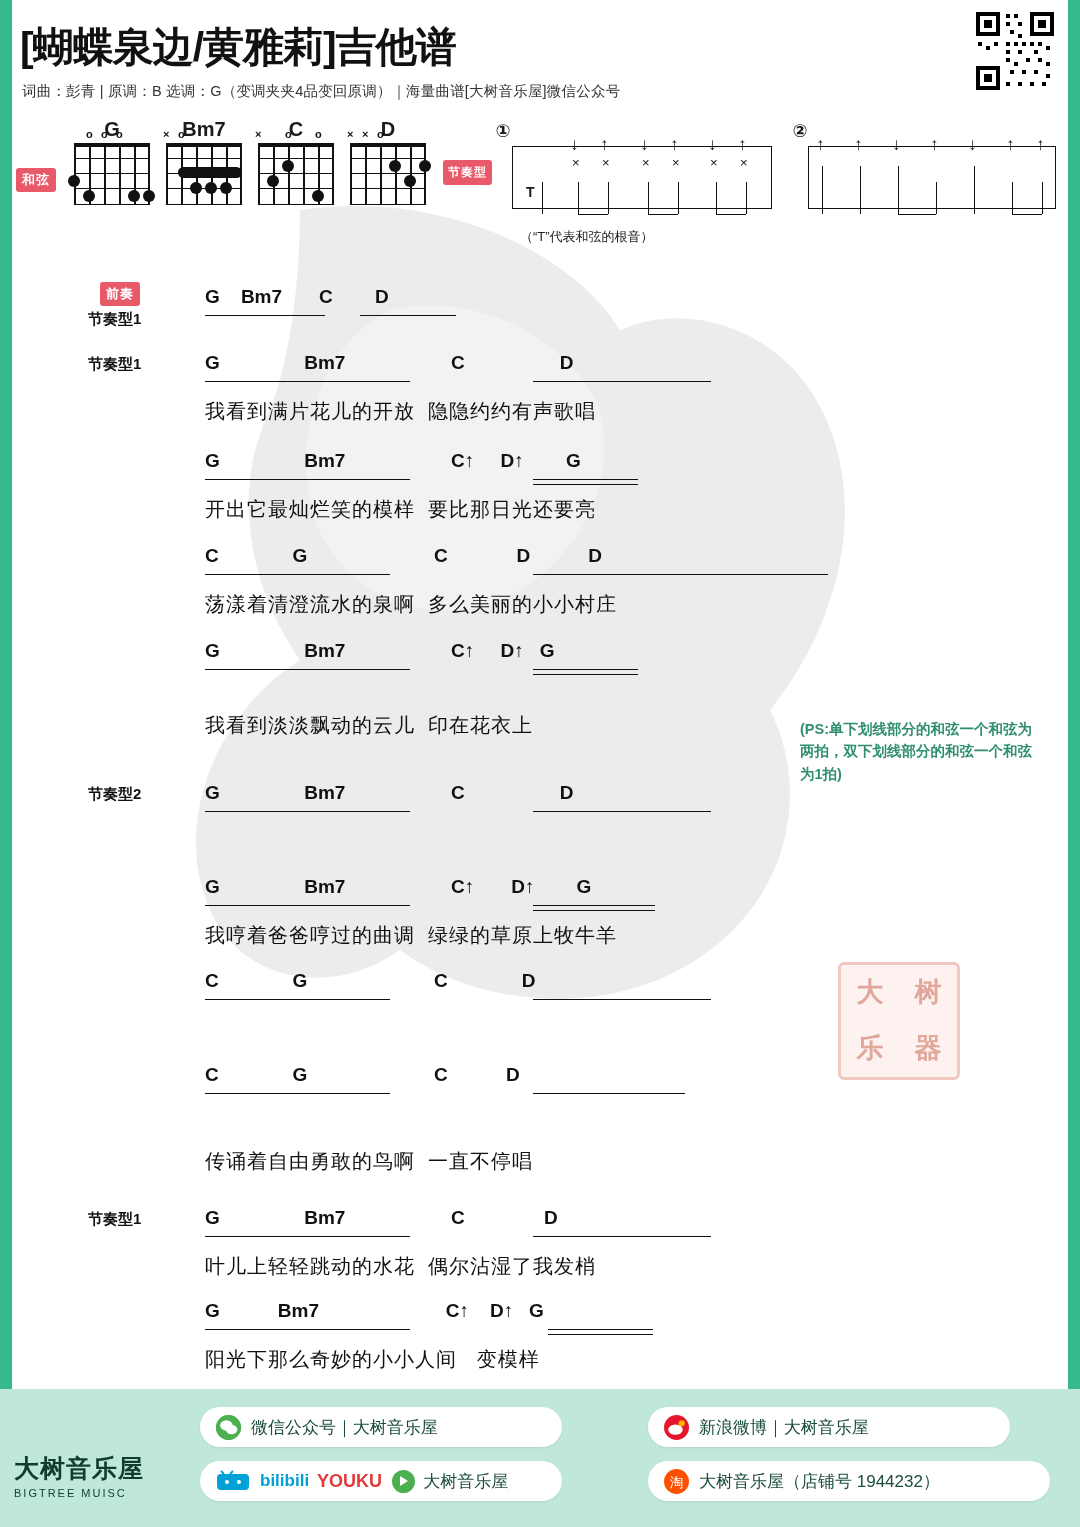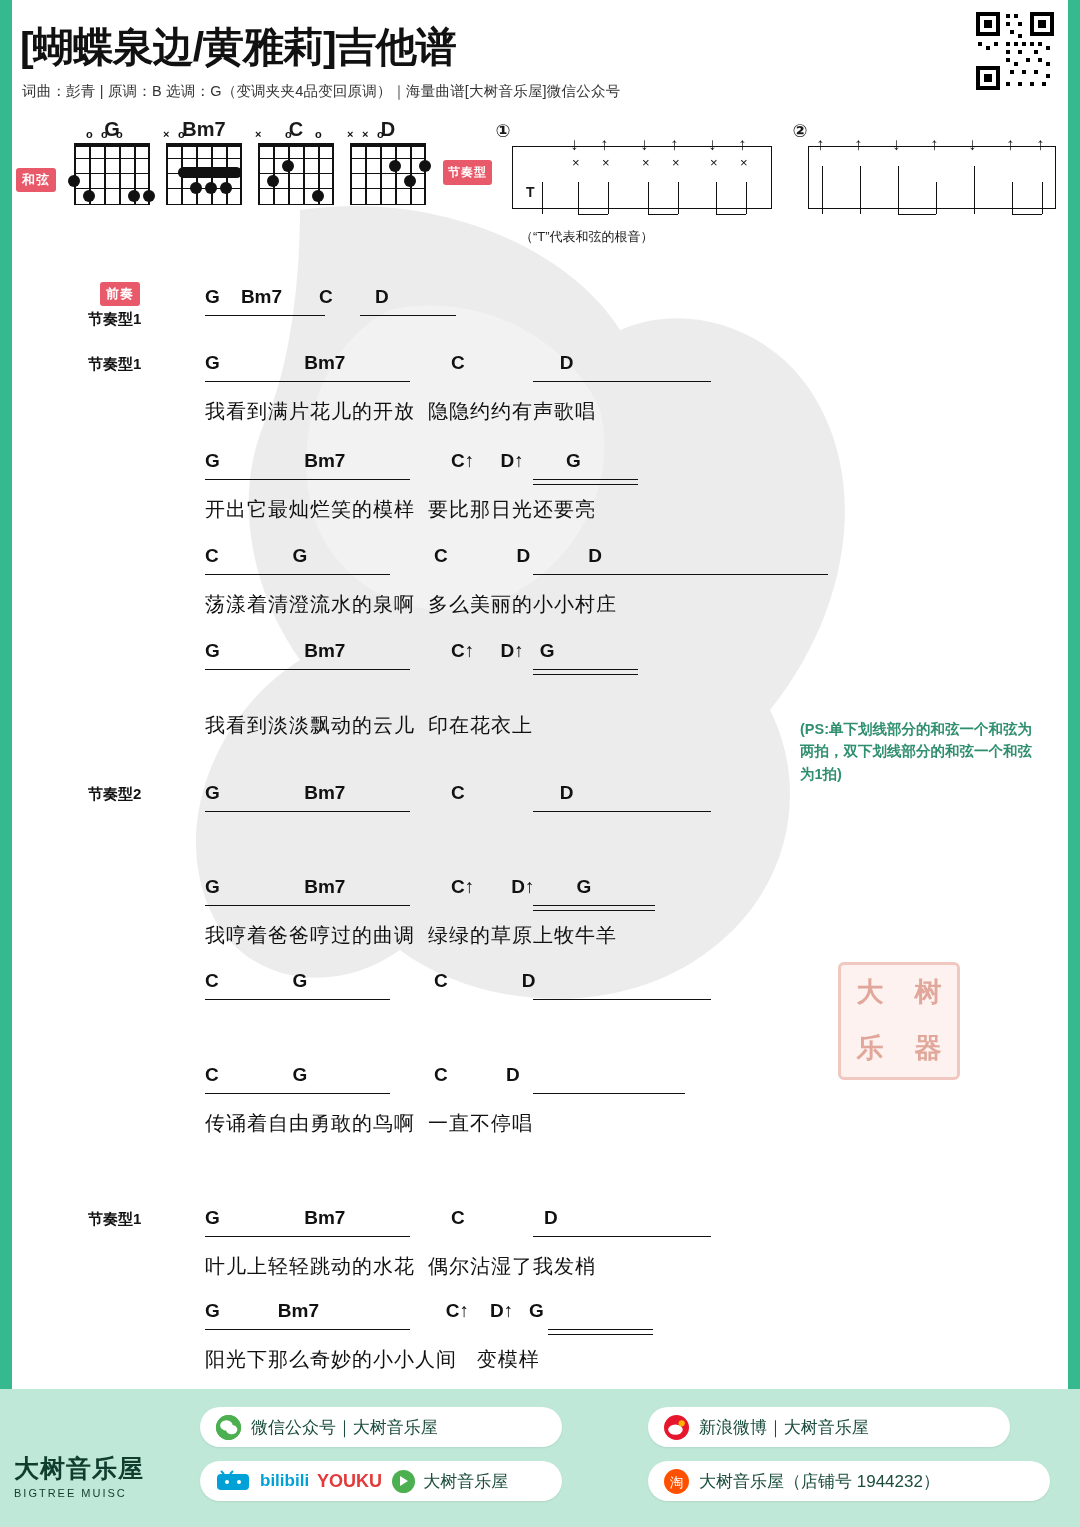--- a/index.html
+++ b/index.html
@@ -373,21 +373,21 @@
   <div class="dline" style="left:533px;top:910px;width:122px;"></div>
   <div class="lyricline" style="left:205px;top:922px;">我哼着爸爸哼过的曲调  绿绿的草原上牧牛羊</div>
 
   <div class="chordline" style="left:205px;top:970px;">C              G                        C              D</div>
   <div class="uline" style="left:205px;top:999px;width:185px;"></div>
   <div class="uline" style="left:533px;top:999px;width:178px;"></div>
 
   <div class="chordline" style="left:205px;top:1064px;">C              G                        C           D</div>
   <div class="uline" style="left:205px;top:1093px;width:185px;"></div>
   <div class="uline" style="left:533px;top:1093px;width:152px;"></div>
-  <div class="lyricline" style="left:205px;top:1110px;">传诵着自由勇敢的鸟啊  一直不停唱</div>
+  <div class="lyricline" style="left:205px;top:1148px;">传诵着自由勇敢的鸟啊  一直不停唱</div>
 
   <div class="section-label" style="left:88px;top:1210px;">节奏型1</div>
 
   <div class="chordline" style="left:205px;top:1207px;">G                Bm7                    C               D</div>
   <div class="uline" style="left:205px;top:1236px;width:205px;"></div>
   <div class="uline" style="left:533px;top:1236px;width:178px;"></div>
   <div class="lyricline" style="left:205px;top:1253px;">叶儿上轻轻跳动的水花  偶尔沾湿了我发梢</div>
 
   <div class="chordline" style="left:205px;top:1300px;">G           Bm7                        C↑    D↑   G</div>
   <div class="uline" style="left:205px;top:1329px;width:205px;"></div>

